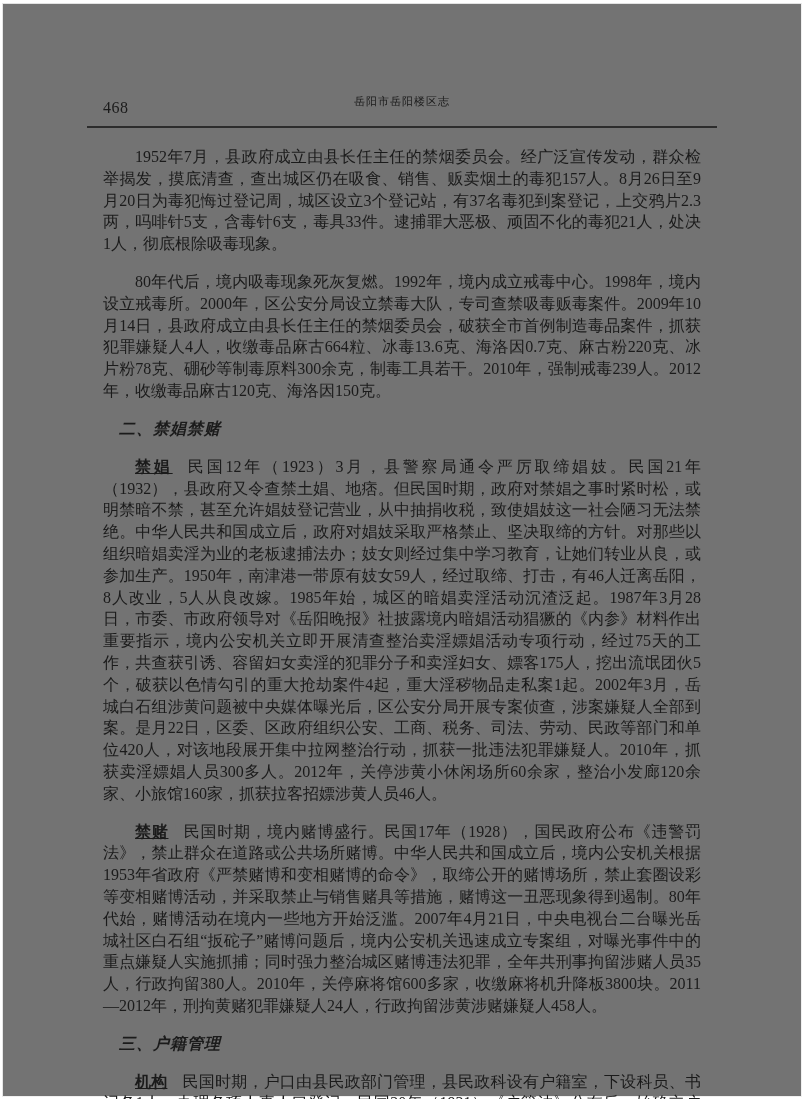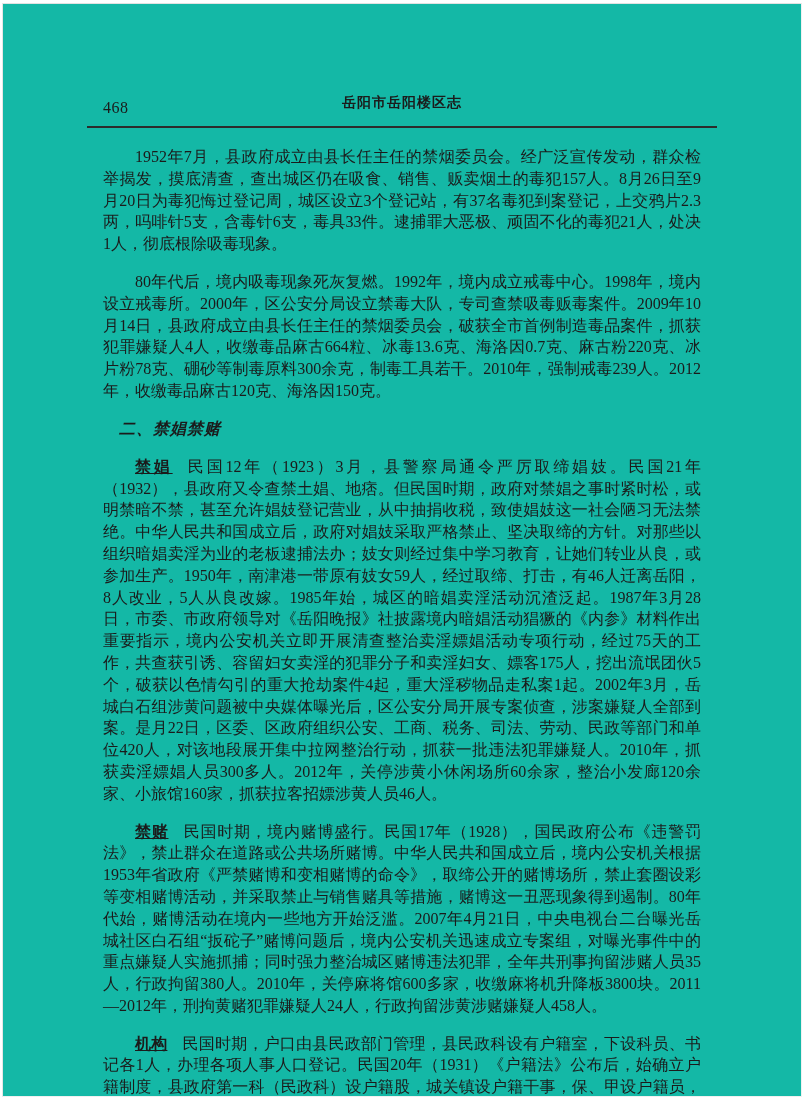--- a/index.html
+++ b/index.html
@@ -11,21 +11,21 @@
     width: 805px;
     height: 1099px;
     position: relative;
     font-family: "Liberation Serif", "DejaVu Serif", serif;
     color: #1b1b1b;
     -webkit-font-smoothing: antialiased;
   }
   .page {
     position: absolute;
     top: 3px; left: 2px; right: 3px; bottom: 2px;
-    background: #14b8a6;
+    background: #737373;
     border-top: 1px solid #e2e2e2;
     border-left: 1px solid #e6e6e6;
     border-right: 1px solid #f0f0f0;
     border-bottom: 1px solid #f0f0f0;
     box-sizing: border-box;
   }
   .page-inner {
     margin: 0 auto;
     width: 630px;
     padding-top: 90px;
@@ -37,22 +37,22 @@
   .page-number {
     position: absolute;
     left: 16px;
     bottom: 1px;
     font-size: 16px;
     letter-spacing: 0.5px;
   }
   .book-title {
     display: block;
     text-align: center;
-    font-size: 14px;
-    font-weight: bold;
+    font-size: 11px;
+    font-weight: normal;
     letter-spacing: 1px;
   }
   .header-rule {
     margin-top: 8px;
     height: 0;
     border-bottom: 2px solid #2c2c2c;
   }
   .content {
     margin-top: 18px;
     font-size: 16px;
@@ -96,20 +96,21 @@
       <p class="para">1952年7月，县政府成立由县长任主任的禁烟委员会。经广泛宣传发动，群众检举揭发，摸底清查，查出城区仍在吸食、销售、贩卖烟土的毒犯157人。8月26日至9月20日为毒犯悔过登记周，城区设立3个登记站，有37名毒犯到案登记，上交鸦片2.3两，吗啡针5支，含毒针6支，毒具33件。逮捕罪大恶极、顽固不化的毒犯21人，处决1人，彻底根除吸毒现象。</p>
 
       <p class="para">80年代后，境内吸毒现象死灰复燃。1992年，境内成立戒毒中心。1998年，境内设立戒毒所。2000年，区公安分局设立禁毒大队，专司查禁吸毒贩毒案件。2009年10月14日，县政府成立由县长任主任的禁烟委员会，破获全市首例制造毒品案件，抓获犯罪嫌疑人4人，收缴毒品麻古664粒、冰毒13.6克、海洛因0.7克、麻古粉220克、冰片粉78克、硼砂等制毒原料300余克，制毒工具若干。2010年，强制戒毒239人。2012年，收缴毒品麻古120克、海洛因150克。</p>
 
       <h2 class="section-heading">二、禁娼禁赌</h2>
 
       <p class="para"><b class="runin">禁娼</b><span>民国12年（1923）3月，县警察局通令严厉取缔娼妓。民国21年（1932），县政府又令查禁土娼、地痞。但民国时期，政府对禁娼之事时紧时松，或明禁暗不禁，甚至允许娼妓登记营业，从中抽捐收税，致使娼妓这一社会陋习无法禁绝。中华人民共和国成立后，政府对娼妓采取严格禁止、坚决取缔的方针。对那些以组织暗娼卖淫为业的老板逮捕法办；妓女则经过集中学习教育，让她们转业从良，或参加生产。1950年，南津港一带原有妓女59人，经过取缔、打击，有46人迁离岳阳，8人改业，5人从良改嫁。1985年始，城区的暗娼卖淫活动沉渣泛起。1987年3月28日，市委、市政府领导对《岳阳晚报》社披露境内暗娼活动猖獗的《内参》材料作出重要指示，境内公安机关立即开展清查整治卖淫嫖娼活动专项行动，经过75天的工作，共查获引诱、容留妇女卖淫的犯罪分子和卖淫妇女、嫖客175人，挖出流氓团伙5个，破获以色情勾引的重大抢劫案件4起，重大淫秽物品走私案1起。2002年3月，岳城白石组涉黄问题被中央媒体曝光后，区公安分局开展专案侦查，涉案嫌疑人全部到案。是月22日，区委、区政府组织公安、工商、税务、司法、劳动、民政等部门和单位420人，对该地段展开集中拉网整治行动，抓获一批违法犯罪嫌疑人。2010年，抓获卖淫嫖娼人员300多人。2012年，关停涉黄小休闲场所60余家，整治小发廊120余家、小旅馆160家，抓获拉客招嫖涉黄人员46人。</span></p>
 
       <p class="para"><b class="runin">禁赌</b><span>民国时期，境内赌博盛行。民国17年（1928），国民政府公布《违警罚法》，禁止群众在道路或公共场所赌博。中华人民共和国成立后，境内公安机关根据1953年省政府《严禁赌博和变相赌博的命令》，取缔公开的赌博场所，禁止套圈设彩等变相赌博活动，并采取禁止与销售赌具等措施，赌博这一丑恶现象得到遏制。80年代始，赌博活动在境内一些地方开始泛滥。2007年4月21日，中央电视台二台曝光岳城社区白石组“扳砣子”赌博问题后，境内公安机关迅速成立专案组，对曝光事件中的重点嫌疑人实施抓捕；同时强力整治城区赌博违法犯罪，全年共刑事拘留涉赌人员35人，行政拘留380人。2010年，关停麻将馆600多家，收缴麻将机升降板3800块。2011—2012年，刑拘黄赌犯罪嫌疑人24人，行政拘留涉黄涉赌嫌疑人458人。</span></p>
 
+      <h2 class="section-heading">三、户籍管理</h2>
 
       <p class="para"><b class="runin">机构</b><span>民国时期，户口由县民政部门管理，县民政科设有户籍室，下设科员、书记各1人，办理各项人事人口登记。民国20年（1931）《户籍法》公布后，始确立户籍制度，县政府第一科（民政科）设户籍股，城关镇设户籍干事，保、甲设户籍员，由保公所办理城区市民户籍身份登记。</span></p>
 
       <p class="para">中华人民共和国成立后，户籍工作由公安机关接管，具体工作由治安股办理。各公安派出所设专</p>
 
     </main>
   </div>
 </div>
 
 </body></html>

